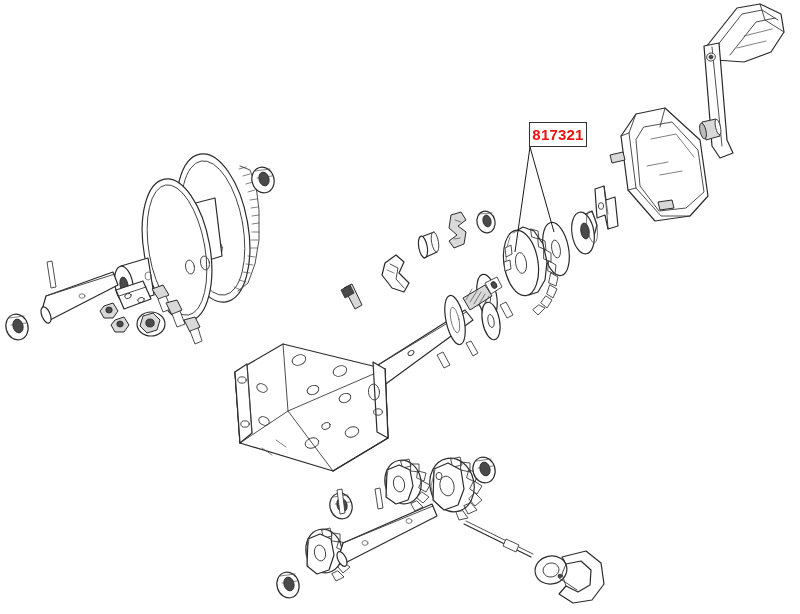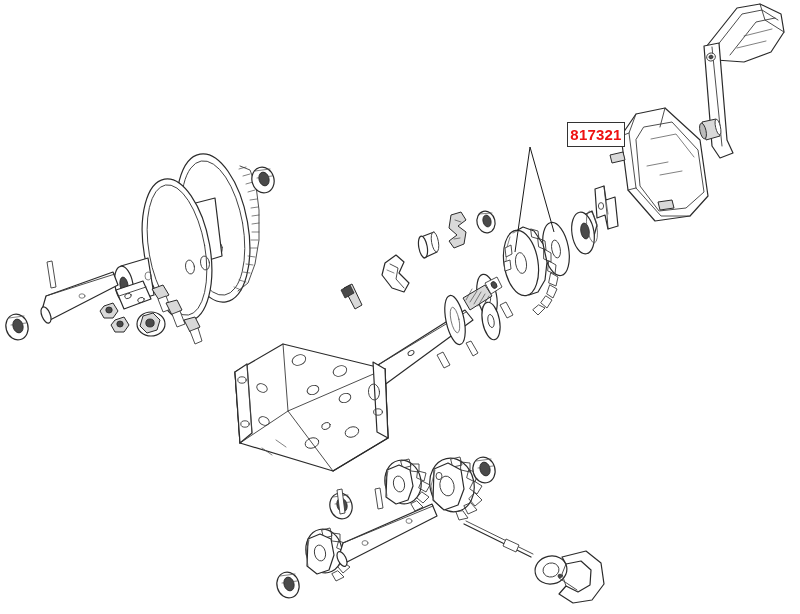--- a/index.html
+++ b/index.html
@@ -84,21 +84,20 @@
     left: 529px;
     top: 122px;
     width: 58px;
     height: 25px;
     box-sizing: border-box;
     border: 1px solid #333333;
     background: #ffffff;
     display: flex;
     align-items: center;
     justify-content: center;
-    margin-left: 38px;
   }
   #callout-label {
     color: #ee1111;
     font-family: "Liberation Sans", sans-serif;
     font-size: 15px;
     font-weight: bold;
     letter-spacing: 0.2px;
     line-height: 1;
     white-space: nowrap;
   }

